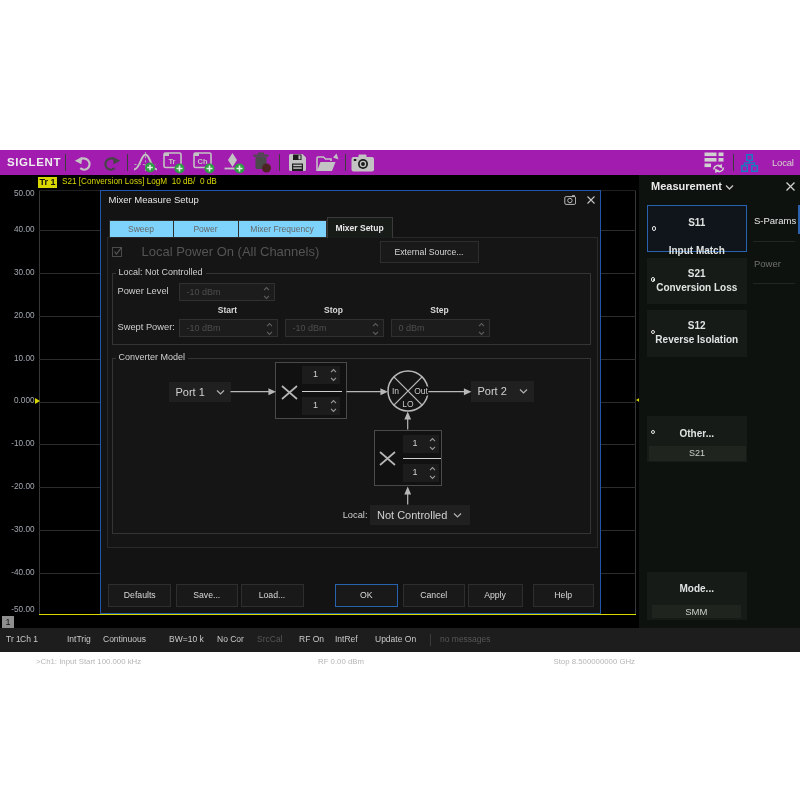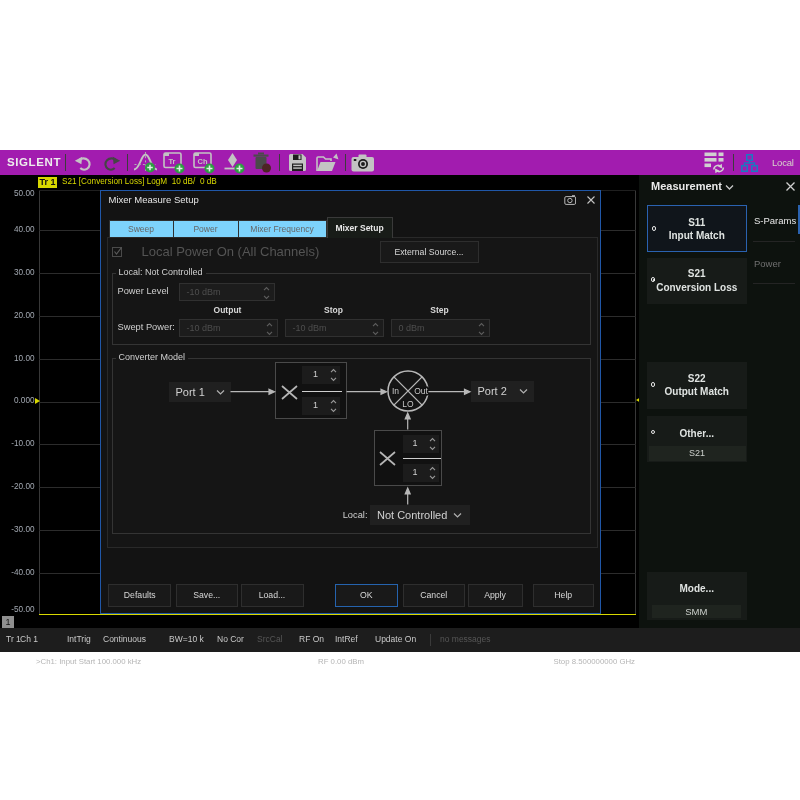--- a/index.html
+++ b/index.html
@@ -201,31 +201,31 @@
     <svg class="abs" style="left:86px;top:8.5px" width="9" height="7" viewBox="0 0 9 7">
         <polyline points="1,1.5 4.5,5 8,1.5" fill="none" stroke="#c8c8c8" stroke-width="1.3"></polyline>
       </svg>
     <svg class="abs" style="left:146px;top:6px" width="11" height="11" viewBox="0 0 11 11">
         <path d="M1.5,1.5 L9.5,9.5 M9.5,1.5 L1.5,9.5" stroke="#cfcfcf" stroke-width="1.3"></path>
       </svg>
 
     <div class="sbtn" style="top:30px;height:46.5px;background:#10151b;border:1.5px solid #2a62b0;">
       <div class="radio" style="top:20px;"></div>
       <div class="l1" style="top:10px;">S11</div>
-      <div class="l2" style="top:23px;">Input Match</div>
+      <div class="l2" style="top:38px;">Input Match</div>
     </div>
     <div class="sbtn" style="top:82.5px;height:46.5px;">
       <div class="radio fill" style="top:19.5px;"></div>
       <div class="l1" style="top:9.5px;">S21</div>
       <div class="l2" style="top:23px;">Conversion Loss</div>
     </div>
-    <div class="sbtn" style="top:187px;height:47px;">
+    <div class="sbtn" style="top:134.5px;height:47px;">
       <div class="radio" style="top:20px;"></div>
-      <div class="l1" style="top:9.5px;">S22</div>
-      <div class="l2" style="top:23px;">Output Match</div>
+      <div class="l1" style="top:9.5px;">S12</div>
+      <div class="l2" style="top:23.5px;">Reverse Isolation</div>
     </div>
     <div class="sbtn" style="top:240.5px;height:46px;">
       <div class="radio" style="top:14px;"></div>
       <div class="l1" style="top:11.5px;">Other...</div>
       <div class="strip" style="left:2px;top:30.5px;width:97px;height:14.5px;font-size:9px;line-height:14.5px;">S21</div>
     </div>
     <div class="sbtn" style="top:397px;height:48px;background:#171b18;">
       <div class="l1" style="top:10px;">Mode...</div>
       <div class="strip" style="left:5px;top:32.5px;width:89.5px;height:13.5px;font-size:9.5px;line-height:13.5px;">SMM</div>
     </div>
@@ -264,21 +264,21 @@
     <div class="grp" style="left:10.5px;top:82px;width:479px;height:72px;"></div>
     <div class="grplab" style="left:14.5px;top:75.5px;">Local: Not Controlled</div>
     <div class="lab" style="left:16.5px;top:93.5px;">Power Level</div>
     <div class="fld" style="left:77.5px;top:91.5px;width:96px;height:18px;">
         <span class="tx">-10 dBm</span>
         <svg class="abs" style="right:3px;top:2px" width="9" height="14" viewBox="0 0 9 14">
           <polyline points="2,4.2 4.5,1.6 7,4.2" fill="none" stroke="#5e5e5e" stroke-width="1.1"></polyline>
           <polyline points="2,9.8 4.5,12.4 7,9.8" fill="none" stroke="#5e5e5e" stroke-width="1.1"></polyline>
         </svg>
       </div>
-    <div class="blab" style="left:96.5px;top:113px;width:60px;">Output</div>
+    <div class="blab" style="left:96.5px;top:113px;width:60px;">Start</div>
     <div class="blab" style="left:202.5px;top:113px;width:60px;">Stop</div>
     <div class="blab" style="left:308.5px;top:113px;width:60px;">Step</div>
     <div class="lab" style="left:16.5px;top:130px;">Swept Power:</div>
     <div class="fld" style="left:77.5px;top:127.5px;width:99px;height:18px;">
         <span class="tx">-10 dBm</span>
         <svg class="abs" style="right:3px;top:2px" width="9" height="14" viewBox="0 0 9 14">
           <polyline points="2,4.2 4.5,1.6 7,4.2" fill="none" stroke="#5e5e5e" stroke-width="1.1"></polyline>
           <polyline points="2,9.8 4.5,12.4 7,9.8" fill="none" stroke="#5e5e5e" stroke-width="1.1"></polyline>
         </svg>
       </div>

